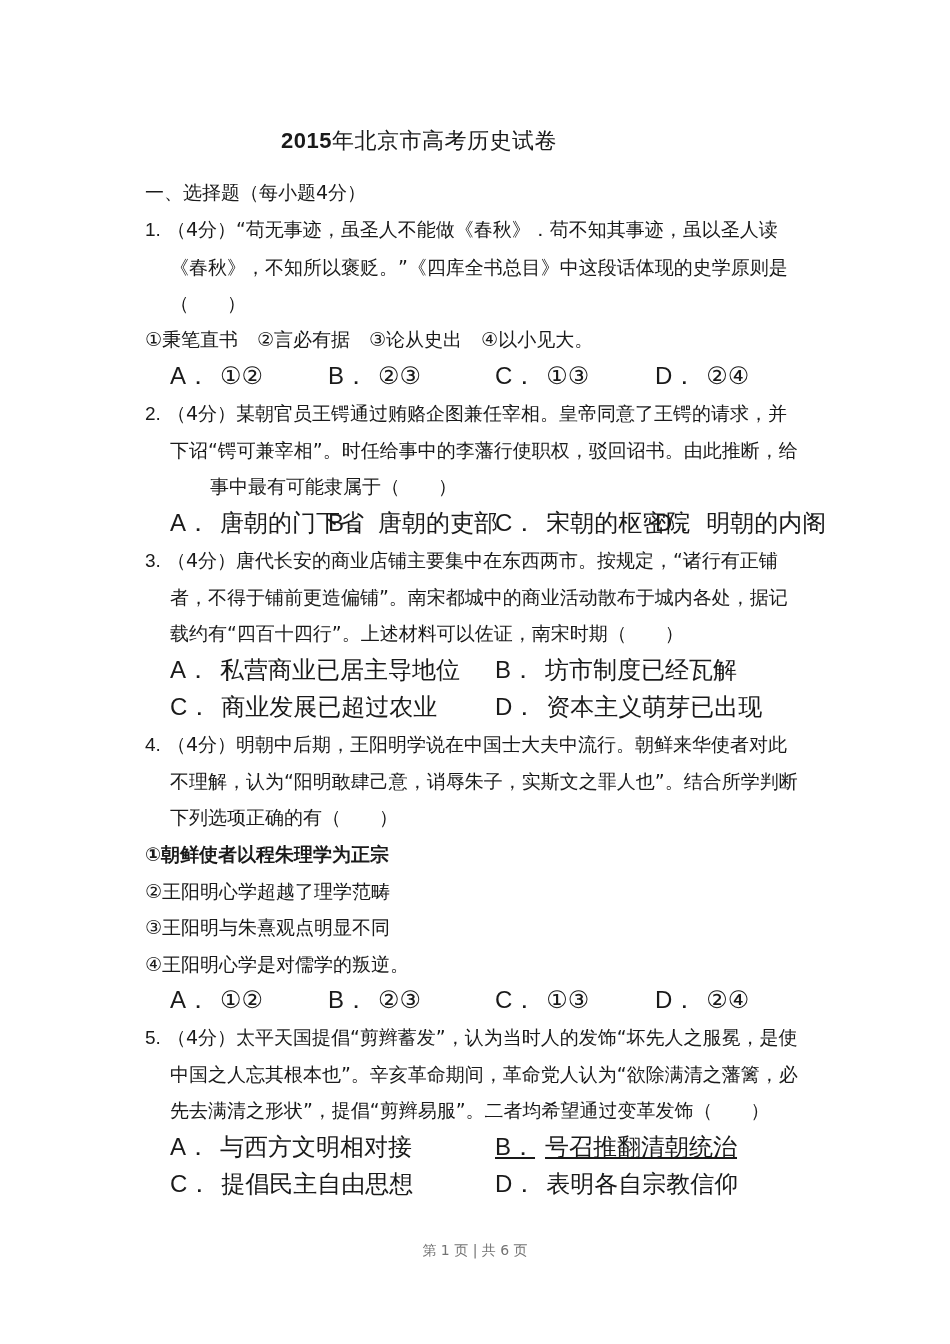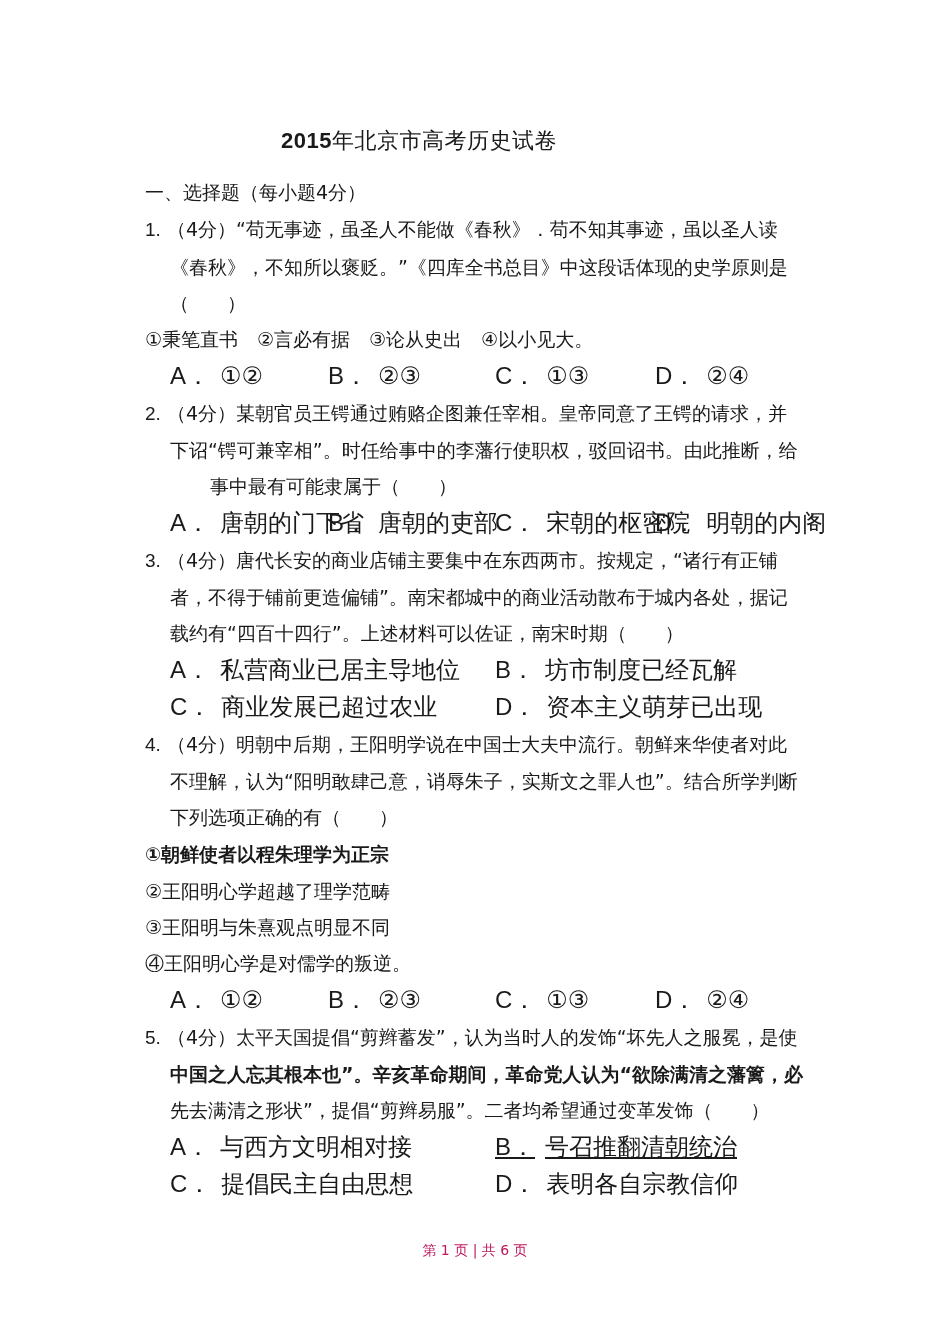--- a/index.html
+++ b/index.html
@@ -14,21 +14,21 @@
   }
   .title .yr { font-family: "Liberation Sans", sans-serif; font-weight: bold; }
   .line {
     position: absolute; font-size: 19px; white-space: nowrap; line-height: 24px;
   }
   .num { font-family: "Liberation Sans", sans-serif; }
   .opt { position: absolute; font-size: 24px; white-space: nowrap; line-height: 24px; }
   .opt .lbl { font-family: "Liberation Sans", sans-serif; margin-right: 10px; }
   .footer {
     position: absolute; top: 1242px; left: 0; width: 950px; text-align: center;
-    font-size: 14px; color: #be185d;
+    font-size: 14px; color: #737373;
   }
 </style>
 </head>
 <body>
 
 <div>
 
   <div class="title">
     <span class="yr">2015</span><span>年北京市高考历史试卷</span>
   </div>
@@ -66,30 +66,30 @@
     <div class="opt" style="top:695px;left:495px;"><span class="lbl">D．</span><span>资本主义萌芽已出现</span></div>
   </div>
 
   <div>
     <div class="line" style="top:732px;left:145px;"><span class="num">4.</span> <span>（4分）明朝中后期，王阳明学说在中国士大夫中流行。朝鲜来华使者对此</span></div>
     <div class="line" style="top:769px;left:170px;">不理解，认为“阳明敢肆己意，诮辱朱子，实斯文之罪人也”。结合所学判断</div>
     <div class="line" style="top:805px;left:170px;">下列选项正确的有（　　）</div>
     <div class="line" style="top:842px;left:145px;font-weight:bold;">①朝鲜使者以程朱理学为正宗</div>
     <div class="line" style="top:879px;left:145px;">②王阳明心学超越了理学范畴</div>
     <div class="line" style="top:915px;left:145px;">③王阳明与朱熹观点明显不同</div>
-    <div class="line" style="top:952px;left:145px;font-family:Liberation Serif, serif;">④王阳明心学是对儒学的叛逆。</div>
+    <div class="line" style="top:952px;left:145px;">④王阳明心学是对儒学的叛逆。</div>
     <div class="opt" style="top:988px;left:170px;"><span class="lbl">A．</span><span>①②</span></div>
     <div class="opt" style="top:988px;left:328px;"><span class="lbl">B．</span><span>②③</span></div>
     <div class="opt" style="top:988px;left:495px;"><span class="lbl">C．</span><span>①③</span></div>
     <div class="opt" style="top:988px;left:655px;"><span class="lbl">D．</span><span>②④</span></div>
   </div>
 
   <div>
     <div class="line" style="top:1025px;left:145px;"><span class="num">5.</span> <span>（4分）太平天国提倡“剪辫蓄发”，认为当时人的发饰“坏先人之服冕，是使</span></div>
-    <div class="line" style="top:1062px;left:170px;font-weight:bold;">中国之人忘其根本也”。辛亥革命期间，革命党人认为“欲除满清之藩篱，必</div>
+    <div class="line" style="top:1062px;left:170px;">中国之人忘其根本也”。辛亥革命期间，革命党人认为“欲除满清之藩篱，必</div>
     <div class="line" style="top:1098px;left:170px;">先去满清之形状”，提倡“剪辫易服”。二者均希望通过变革发饰（　　）</div>
     <div class="opt" style="top:1135px;left:170px;"><span class="lbl">A．</span><span>与西方文明相对接</span></div>
     <div class="opt" style="top:1135px;left:495px;text-decoration:underline;"><span class="lbl">B．</span><span>号召推翻清朝统治</span></div>
     <div class="opt" style="top:1172px;left:170px;"><span class="lbl">C．</span><span>提倡民主自由思想</span></div>
     <div class="opt" style="top:1172px;left:495px;"><span class="lbl">D．</span><span>表明各自宗教信仰</span></div>
   </div>
 
   <div class="footer">第 1 页 | 共 6 页</div>
 
 </div>

